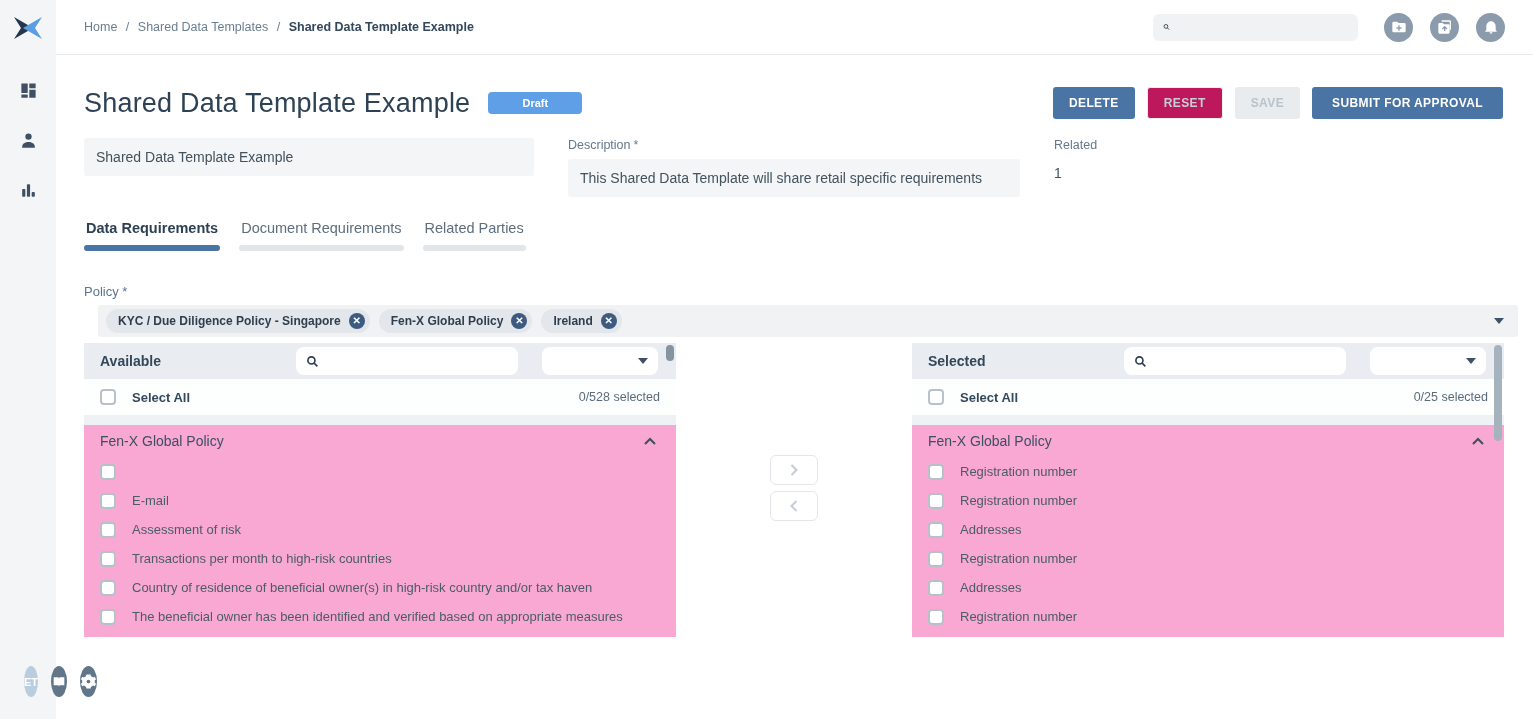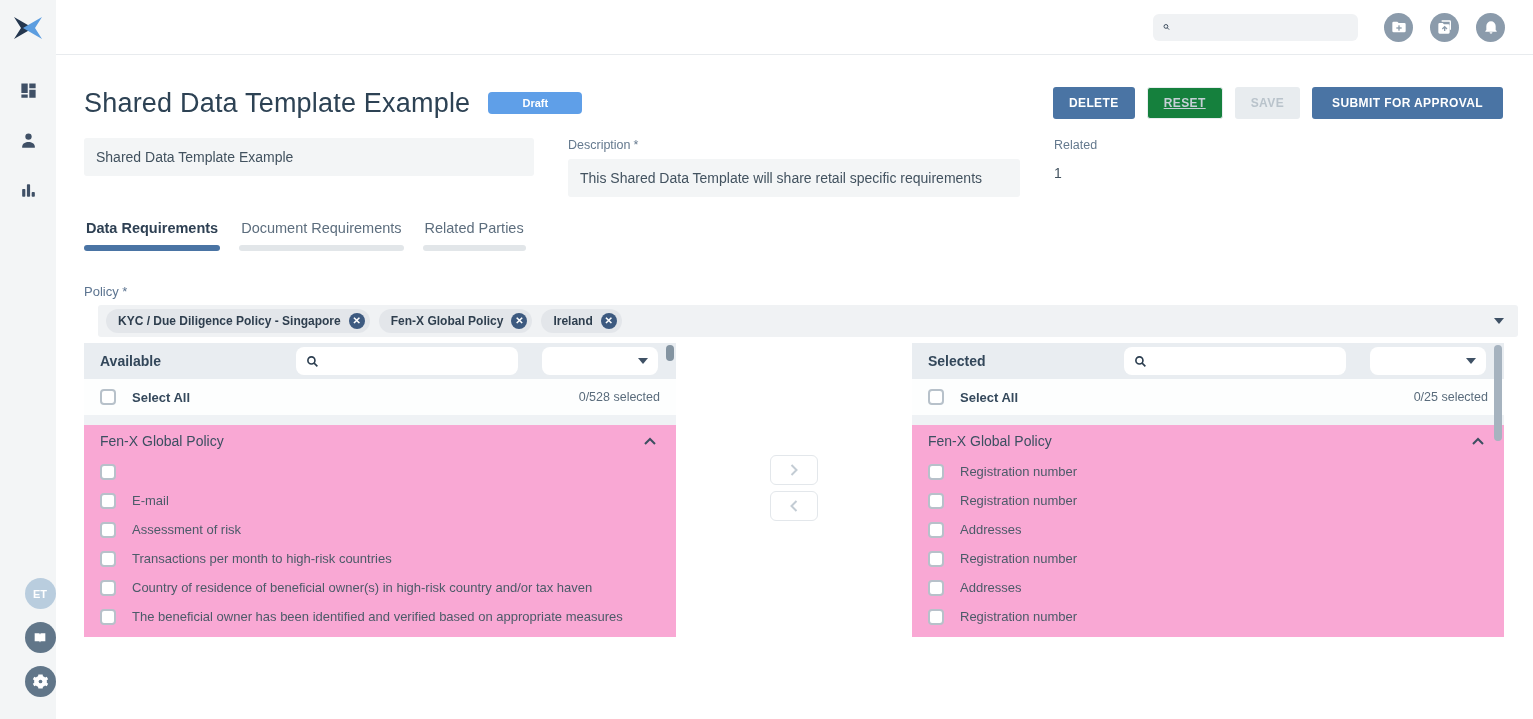--- a/index.html
+++ b/index.html
@@ -6,21 +6,21 @@
   html,body { width:1533px; height:719px; overflow:hidden; background:#fff;
               font-family:"Liberation Sans", sans-serif; }
   .canvas { position:absolute; left:0; top:0; width:1533px; height:719px; background:#fff; }
 
   
   .sidebar { position:absolute; left:0; top:0; width:56px; height:719px; background:#f3f5f6; z-index:5;
              display:flex; flex-direction:column; align-items:center; }
   .logo { margin-top:10px; }
   .side-nav { margin-top:28px; display:flex; flex-direction:column; align-items:center; gap:26px; }
   .side-item { width:24px; height:24px; display:flex; align-items:center; justify-content:center; cursor:pointer; }
-  .sidebar-bottom { position:absolute; bottom:22px; left:0; width:56px; display:flex; flex-direction:column; align-items:center; gap:13px;padding-left:24px; }
+  .sidebar-bottom { position:absolute; bottom:22px; left:0; width:56px; display:flex; flex-direction:row; align-items:center; gap:13px;padding-left:24px; }
   .avatar { width:31px; height:31px; border-radius:50%; background:#b9cdde; color:#fff; font-size:11px;
             font-weight:bold; display:flex; align-items:center; justify-content:center; }
   .side-circle { width:31px; height:31px; border-radius:50%; background:#617689; display:flex;
                  align-items:center; justify-content:center; cursor:pointer; }
 
   
   .topbar { position:absolute; left:56px; top:0; width:1477px; height:55px; background:#fff;
             border-bottom:1px solid #e8ebee; display:flex; align-items:center; padding:0 28px; }
   .breadcrumb { font-size:12.5px; color:#6b7e90; }
   .breadcrumb .crumb { color:#6b7e90; cursor:pointer; }
@@ -40,21 +40,21 @@
 
   .title-row { position:absolute; left:28px; right:30px; top:30px; height:34px; display:flex; align-items:center; }
   .page-title { font-size:27px; font-weight:500; color:#2d4254; letter-spacing:.2px; }
   .status-badge { margin-left:18px; width:94px; height:22px; background:#5f9fe8; border-radius:4px;
                   color:#fff; font-size:11px; font-weight:bold; display:flex; align-items:center; justify-content:center; }
   .title-row .spacer { flex:1; }
   .btn { height:32px; border:none; border-radius:3px; font-size:12px; font-weight:bold; letter-spacing:.4px;
          font-family:inherit; cursor:pointer; padding:0 16px; }
   .btn + .btn { margin-left:12px; }
   .btn-primary { background:#4a74a4; color:#fff; }
-  .btn-ghost-disabled { background:#15803d; color:#c6cfd6; border:1px solid #e9edf0; cursor:default;text-decoration:underline; }
+  .btn-ghost-disabled { background:#be185d; color:#c6cfd6; border:1px solid #e9edf0; cursor:default; }
   .btn-disabled { background:#e8ecef; color:#b9c3cb; cursor:default; }
   .btn-submit { padding:0 20px; }
 
   .fields-row { position:absolute; left:28px; top:82px; display:flex; }
   .field label { display:block; font-size:12.5px; color:#64798e; margin-bottom:7px; }
   .field .req { margin-left:3px; }
   .field input { height:38px; background:#f3f5f6; border:none; border-radius:3px; padding:0 12px;
                  font-size:14px; color:#42525f; font-family:inherit; outline:none; }
   .f-name { width:450px; margin-right:34px; }
   .f-name input { width:450px; }
@@ -160,20 +160,27 @@
       <div class="side-circle">
         <svg width="17" height="17" viewBox="0 0 24 24" fill="#fff">
           <path d="M12 8a4 4 0 1 0 0 8 4 4 0 0 0 0-8zm9 4c0-.6-.1-1.2-.2-1.8l2-1.5-2-3.4-2.3 1a9 9 0 0 0-3-1.8L15 2H9l-.5 2.5a9 9 0 0 0-3 1.8l-2.3-1-2 3.4 2 1.5a9 9 0 0 0 0 3.6l-2 1.5 2 3.4 2.3-1a9 9 0 0 0 3 1.8L9 22h6l.5-2.5a9 9 0 0 0 3-1.8l2.3 1 2-3.4-2-1.5c.1-.6.2-1.2.2-1.8z"></path>
           <circle cx="12" cy="12" r="2.6" fill="#617689"></circle>
         </svg>
       </div>
     </div>
   </div>
 
   <div class="topbar">
+    <div class="breadcrumb">
+      <span class="crumb">Home</span>
+      <span class="sep">/</span>
+      <span class="crumb">Shared Data Templates</span>
+      <span class="sep">/</span>
+      <span class="current">Shared Data Template Example</span>
+    </div>
     <div class="spacer"></div>
     <div class="global-search">
       <svg width="14" height="14" viewBox="0 0 24 24" fill="none" stroke="#2b3d4f" stroke-width="3">
         <circle cx="10" cy="10" r="6.5"></circle>
           <line x1="15" y1="15" x2="21" y2="21"></line>
       </svg>
       <input type="text" value="" style="">
     </div>
     <div class="top-circles">
       <div class="top-circle">

